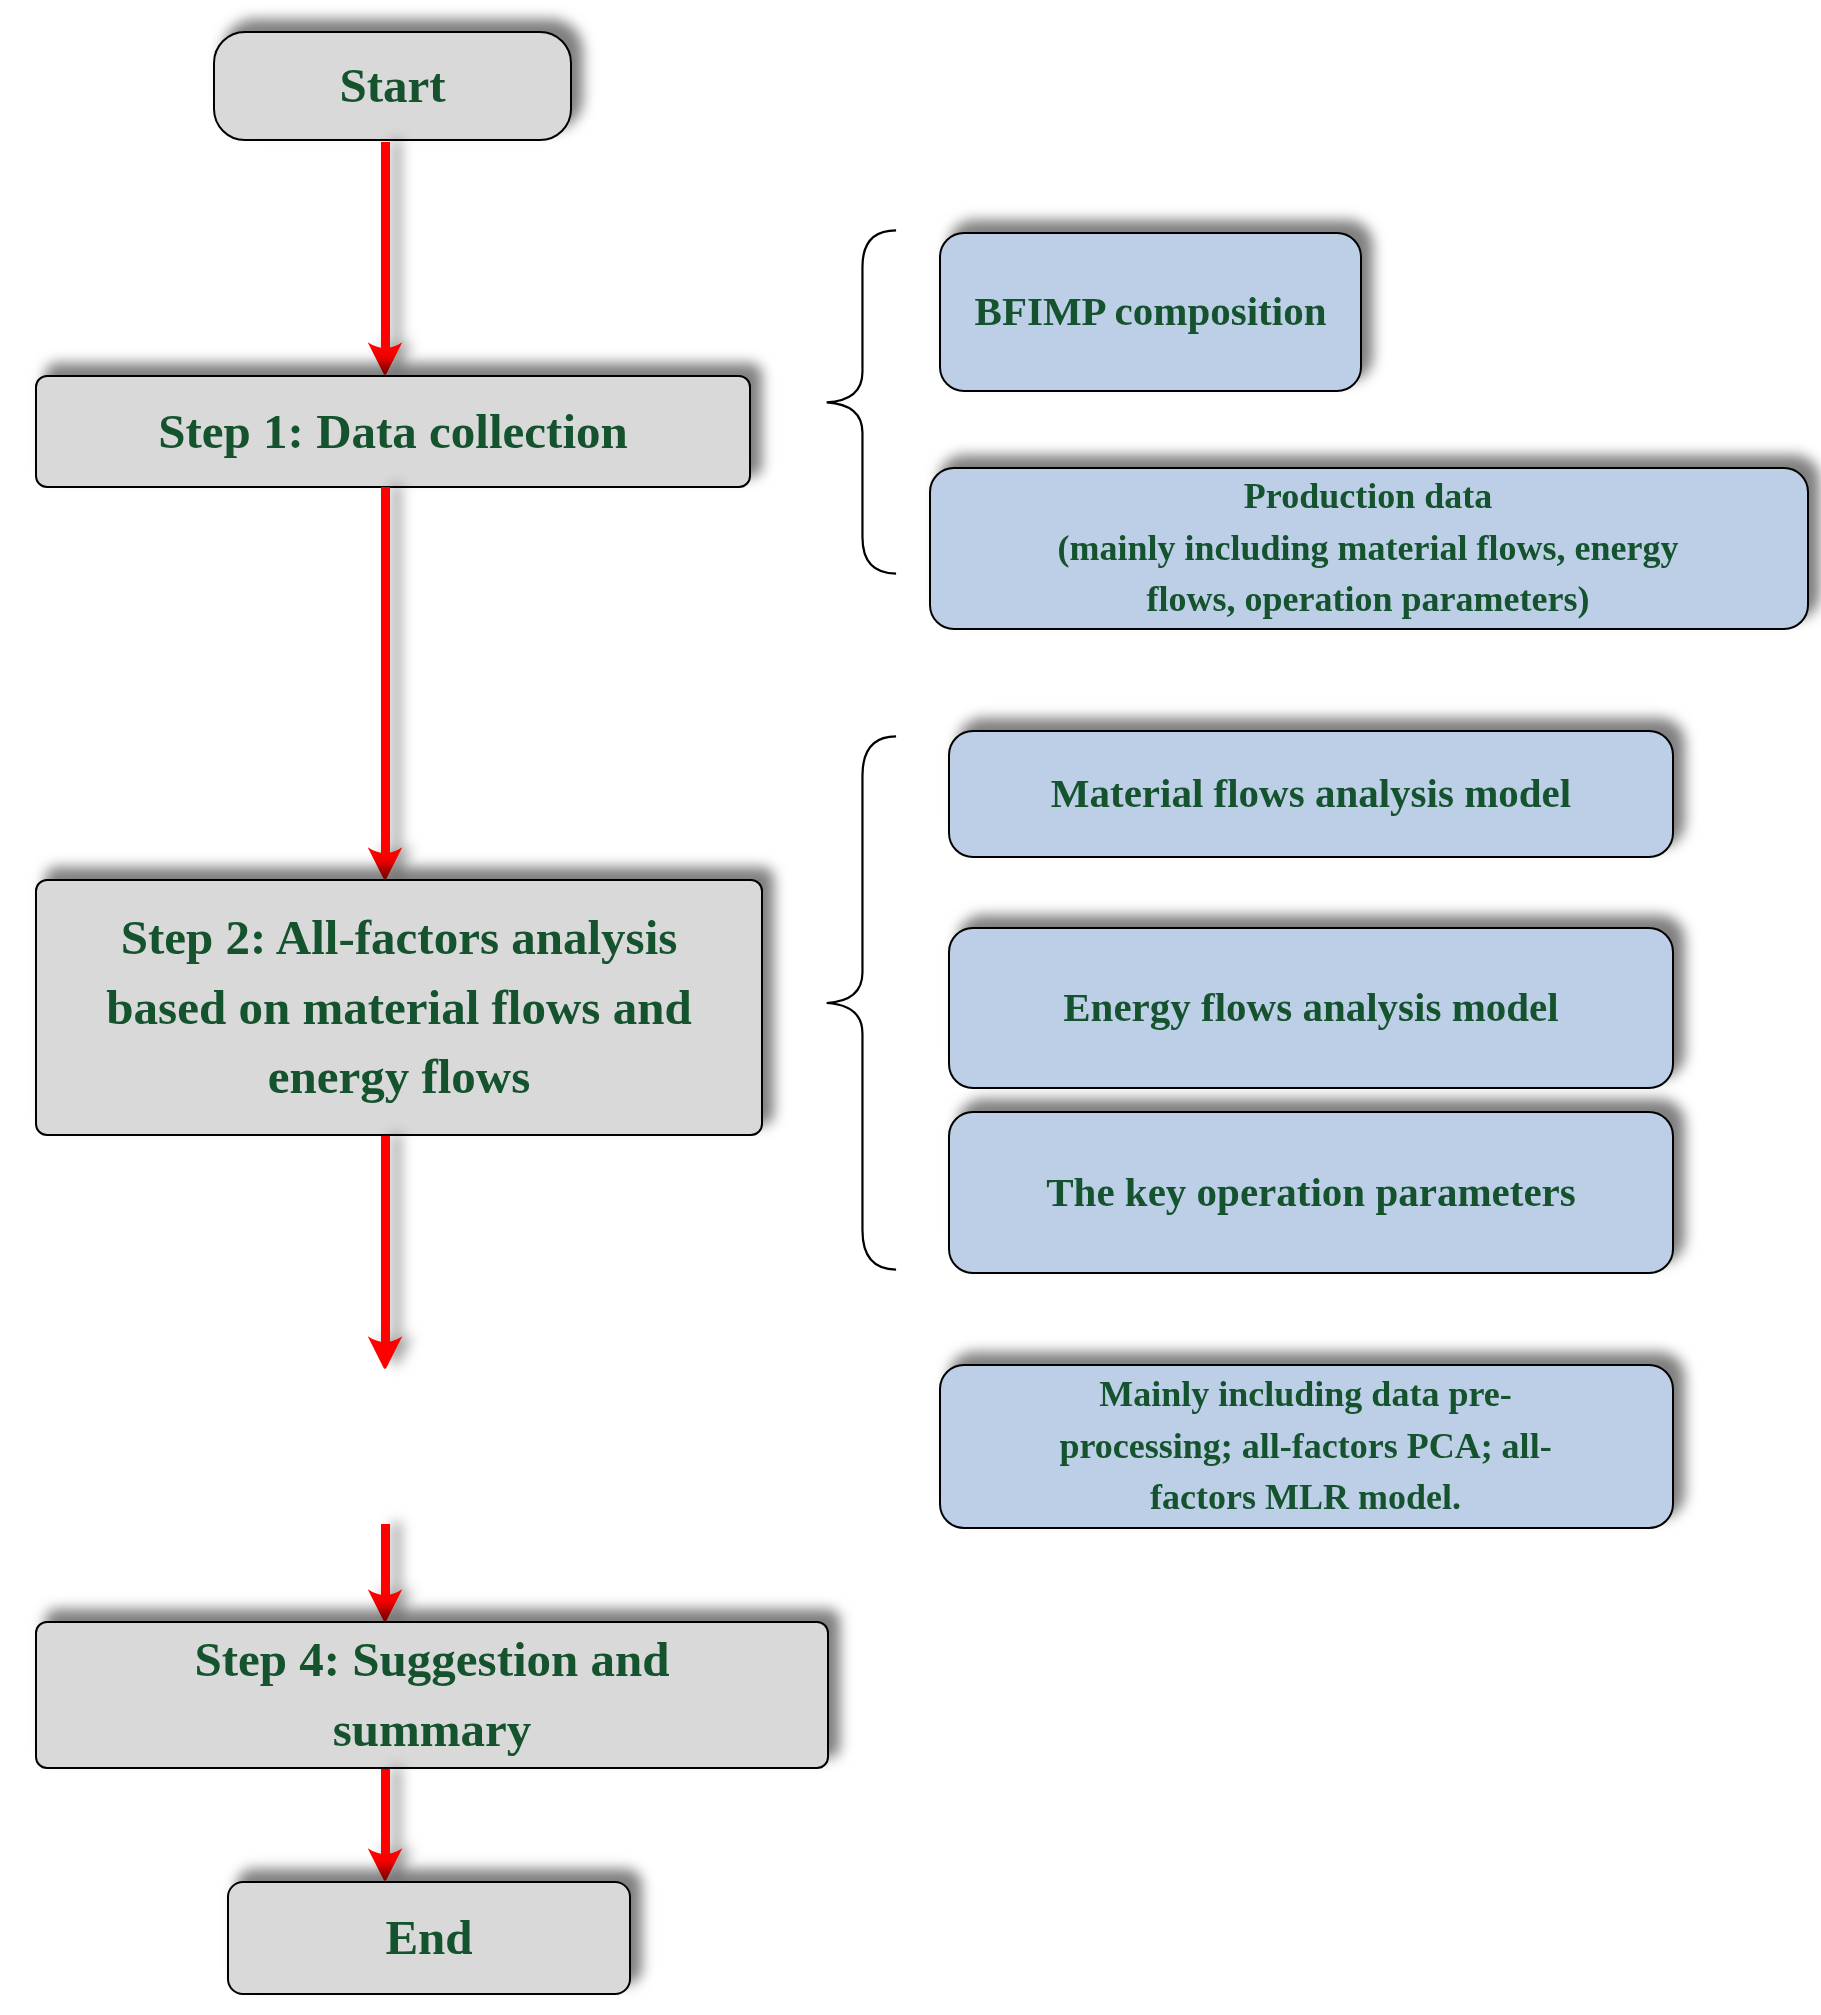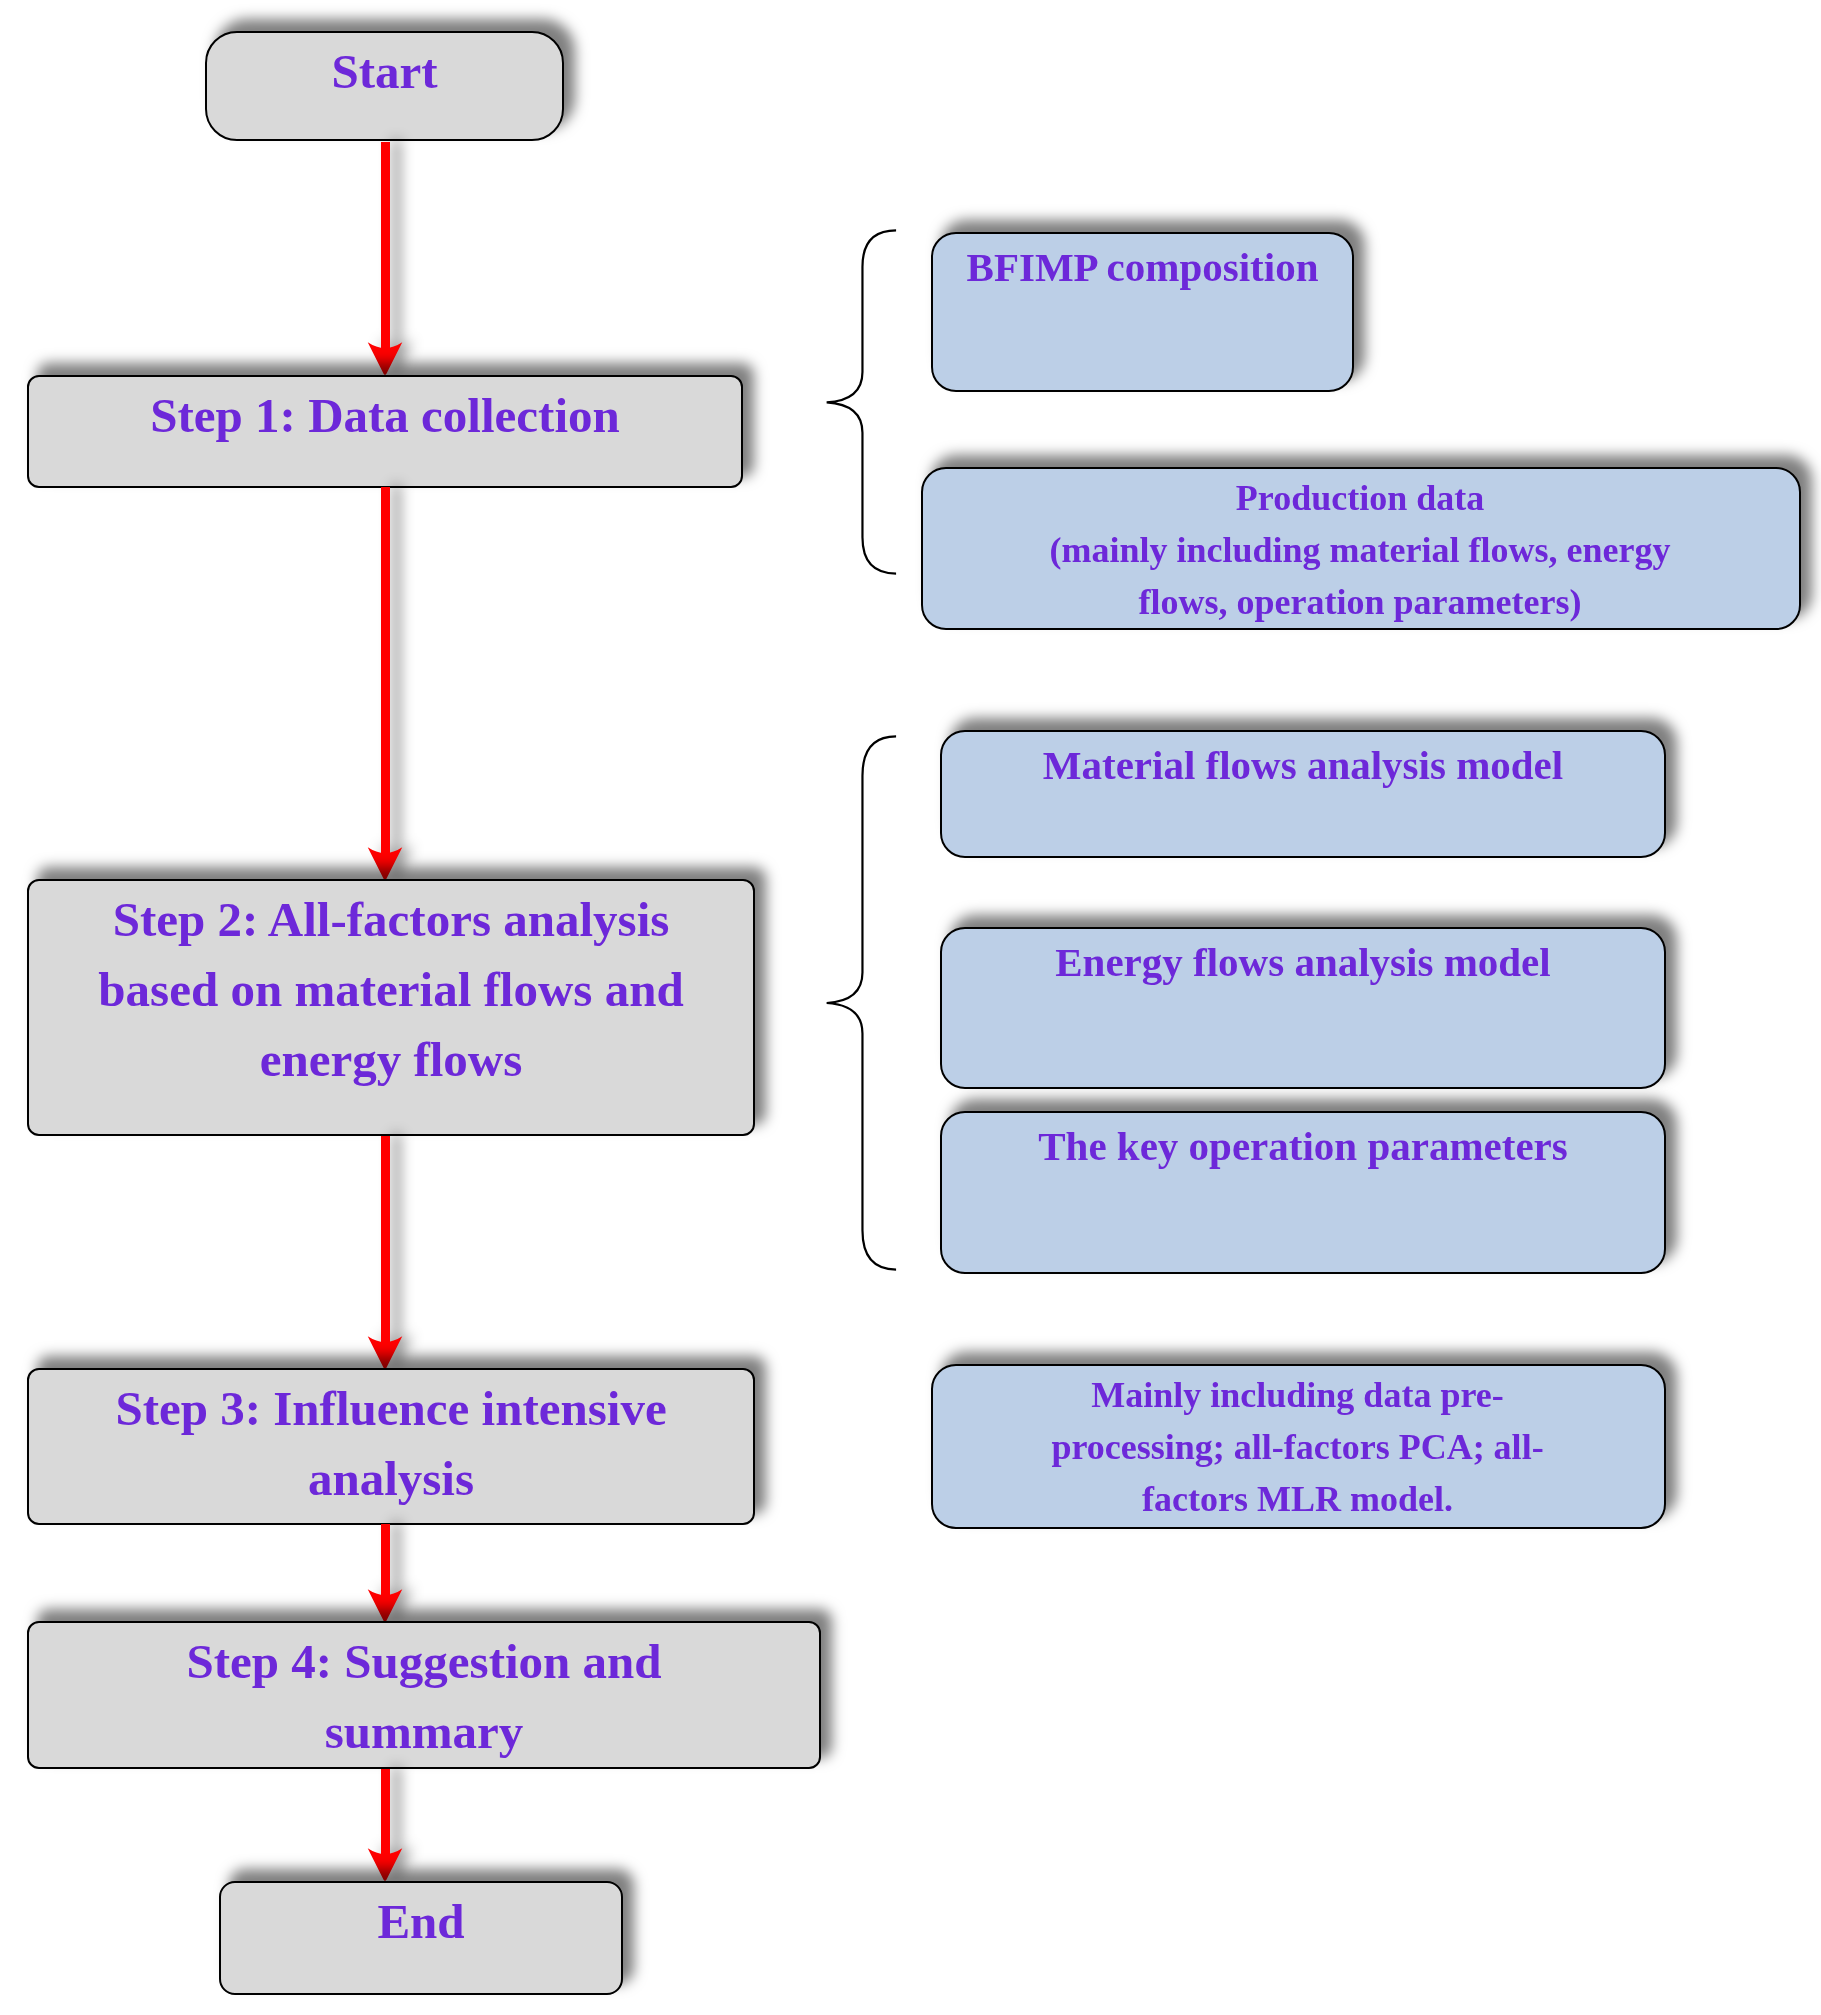--- a/index.html
+++ b/index.html
@@ -13,27 +13,28 @@
     height: 2015px;
     background: #ffffff;
     font-family: "Liberation Serif", "DejaVu Serif", serif;
     overflow: hidden;
   }
   .box {
     position: absolute;
     box-sizing: border-box;
     border: 2.2px solid var(--border-color, #000);
     display: flex;
-    align-items: flex-start;
+    align-items: center;
     justify-content: center;
     text-align: center;
     font-weight: 700;
-    color: #6d28d9;
+    color: #14532d;
     white-space: pre-line;
     box-shadow: 10.2px -11.6px 13px rgba(0,0,0,0.50);
+    margin-left: 8px;
   }
   .node {
     background: var(--node-fill, #d9d9d9);
     border-radius: 12px;
     font-size: 49px;
     line-height: 1.42;
     padding: 4.4px 17.4px;
   }
   .note {
     background: var(--note-fill, #bccfe7);
@@ -129,24 +130,20 @@
 energy flows</span>
   </div>
 
   <div class="arrow" id="a3">
     <div class="shaft"></div>
     <svg class="head" viewBox="0 0 50 50">
       <path d="M 1 3 Q 25 19 49 3 L 27 47 Q 25 50 23 47 Z" fill="currentColor"></path>
     </svg>
   </div>
 
-  <div class="box node" id="n-step3">
-    <span>Step 3: Influence intensive
-analysis</span>
-  </div>
 
   <div class="arrow" id="a4">
     <div class="shaft"></div>
     <svg class="head" viewBox="0 0 50 50">
       <path d="M 1 3 Q 25 19 49 3 L 27 47 Q 25 50 23 47 Z" fill="currentColor"></path>
     </svg>
   </div>
 
   <div class="box node" id="n-step4">
     <span>Step 4: Suggestion and

